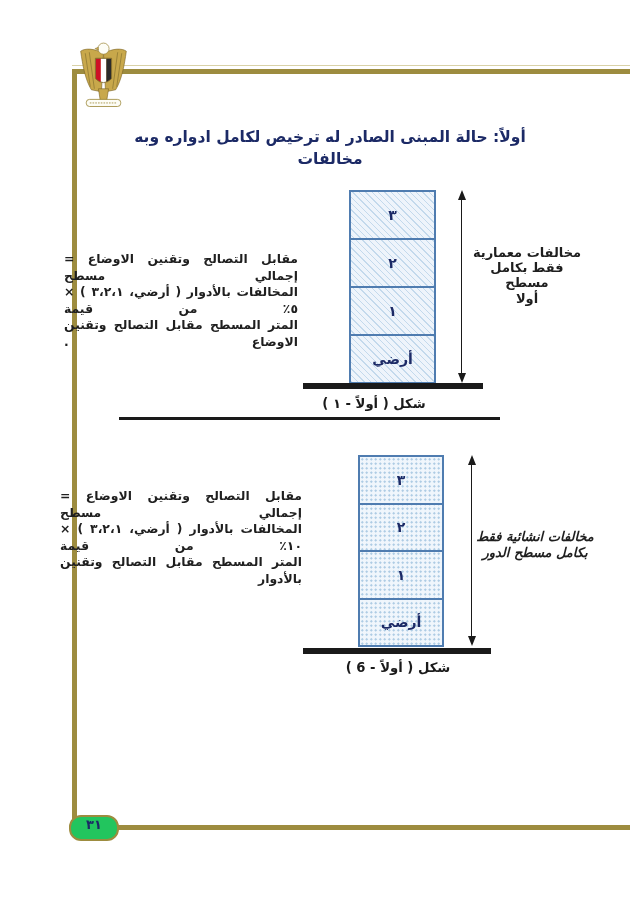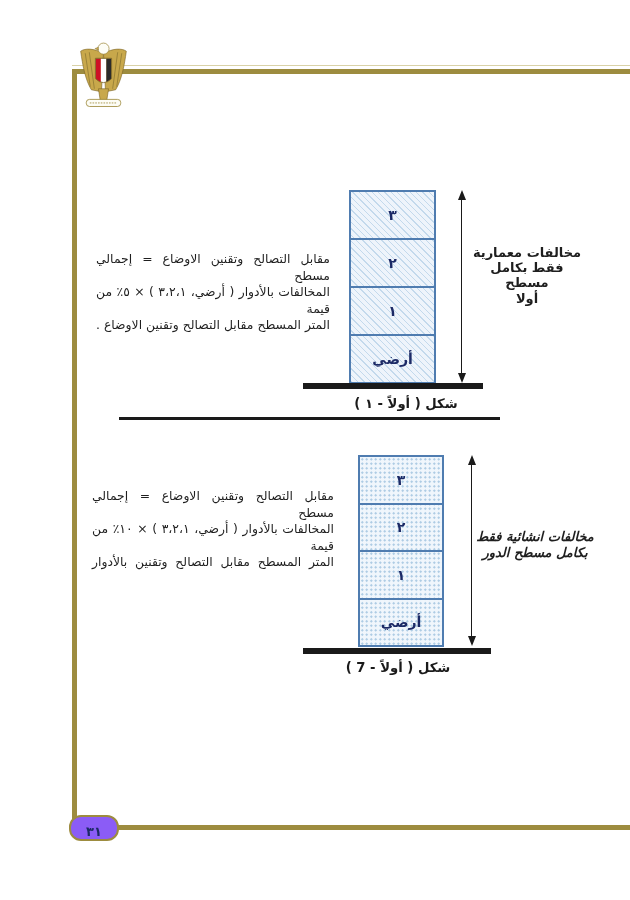--- a/index.html
+++ b/index.html
@@ -10,31 +10,31 @@
   
   .frame-top-thin{position:absolute;left:72px;top:65px;width:558px;height:1px;background:#d9d2a8;}
   .frame-top{position:absolute;left:72px;top:69px;width:558px;height:4.5px;background:#9d8c3f;}
   .frame-left{position:absolute;left:72px;top:69px;width:4.5px;height:761px;background:#9d8c3f;}
   .frame-bottom{position:absolute;left:72px;top:825px;width:558px;height:4.5px;background:#9d8c3f;}
   
   .emblem{position:absolute;left:77px;top:38px;width:53px;height:69px;z-index:4;}
   
   .page-pill{
     position:absolute;left:69px;top:815px;width:46px;height:22px;z-index:5;
-    background:#8b5cf6;border:2.2px solid #9d8c3f;border-radius:12px;
-    display:flex;align-items:flex-end;justify-content:center;
+    background:#22c55e;border:2.2px solid #9d8c3f;border-radius:12px;
+    display:flex;align-items:flex-start;justify-content:center;
     color:#1c2a66;font-size:13px;font-weight:bold;
   }
   
   .page-title{
     position:absolute;left:130px;top:126px;width:400px;text-align:center;direction:rtl;
     color:#1c2a66;font-size:15.5px;font-weight:bold;line-height:22px;
   }
   
-  .formula{position:absolute;direction:rtl;color:#1f1f1f;font-weight:normal;font-size:12.4px;line-height:16.6px;margin-left:32px;}
+  .formula{position:absolute;direction:rtl;color:#1f1f1f;font-weight:bold;font-size:12.4px;line-height:16.6px;}
   .formula .jline{text-align:justify;text-align-last:justify;-moz-text-align-last:justify;}
   .formula1{left:64px;top:251px;width:234px;}
   .formula2{left:60px;top:488px;width:242px;}
   
   .building{position:absolute;box-sizing:border-box;border:2px solid #4f7cb0;display:flex;flex-direction:column;}
   .building1{left:349px;top:190px;width:87px;height:194px;
     background-color:#eef4fb;
     background-image:repeating-linear-gradient(45deg,#c3d9ec 0px,#c3d9ec 1px,rgba(0,0,0,0) 1px,rgba(0,0,0,0) 4.5px);}
   .building2{left:358px;top:455px;width:86px;height:192px;
     background-color:#f0f6fc;
@@ -53,21 +53,21 @@
   .arrow2{left:466px;top:455px;height:191px;}
   .ah-up{width:0;height:0;border-left:4.5px solid rgba(0,0,0,0);border-right:4.5px solid rgba(0,0,0,0);border-bottom:10px solid #1a1a1a;}
   .ah-down{width:0;height:0;border-left:4.5px solid rgba(0,0,0,0);border-right:4.5px solid rgba(0,0,0,0);border-top:10px solid #1a1a1a;}
   .a-stem{width:1.8px;flex:1;background:#1a1a1a;}
   
   .arrow-label{position:absolute;direction:rtl;text-align:center;color:#1f1f1f;font-weight:bold;font-size:13px;}
   .alabel1{left:468px;top:245px;width:118px;line-height:15.2px;}
   .alabel2{left:470px;top:529px;width:130px;line-height:15.5px;font-style:italic;}
   
   .caption{position:absolute;direction:rtl;text-align:center;color:#1a1a1a;font-weight:bold;font-size:13.2px;width:140px;}
-  .caption1{left:336px;top:396px;}
+  .caption1{left:304px;top:396px;}
   .caption2{left:328px;top:660px;}
   .figures-divider{position:absolute;left:119px;top:417px;width:381px;height:3px;background:#1a1a1a;}
 </style>
 </head>
 <body>
 
 <div id="page">
 
   <div class="frame-top-thin"></div>
   <div class="frame-top"></div>
@@ -98,20 +98,21 @@
 
       <rect x="9" y="60.5" width="34" height="7" rx="3.2" fill="#fdfdf6" stroke="#9a8434" stroke-width="0.8"></rect>
       <line x1="12.5" y1="64" x2="39.5" y2="64" stroke="#9a8434" stroke-width="0.8" stroke-dasharray="1.6,1.1"></line>
     </svg>
   </div>
 
   <div class="page-pill">
     <span>٣١</span>
   </div>
 
+  <div class="page-title">أولاً: حالة المبنى الصادر له ترخيص لكامل ادواره وبه مخالفات</div>
 
   <div class="formula formula1">
     <div class="jline">مقابل التصالح وتقنين الاوضاع = إجمالي مسطح</div>
     <div class="jline">المخالفات بالأدوار ( أرضي، ٣،٢،١ ) × ٥٪ من قيمة</div>
     <div class="jline">المتر المسطح مقابل التصالح وتقنين الاوضاع .</div>
   </div>
 
   <div class="building building1">
     <div class="floor">
         <span class="floor-label">٣</span>
@@ -172,15 +173,15 @@
     <div class="ah-up"></div>
     <div class="a-stem"></div>
     <div class="ah-down"></div>
   </div>
 
   <div class="arrow-label alabel2">
     <div>مخالفات انشائية فقط</div>
     <div>بكامل مسطح الدور</div>
   </div>
 
-  <div class="caption caption2">شكل ( أولاً - 7 )</div>
+  <div class="caption caption2">شكل ( أولاً - 6 )</div>
 
 </div>
 
 </body></html>

